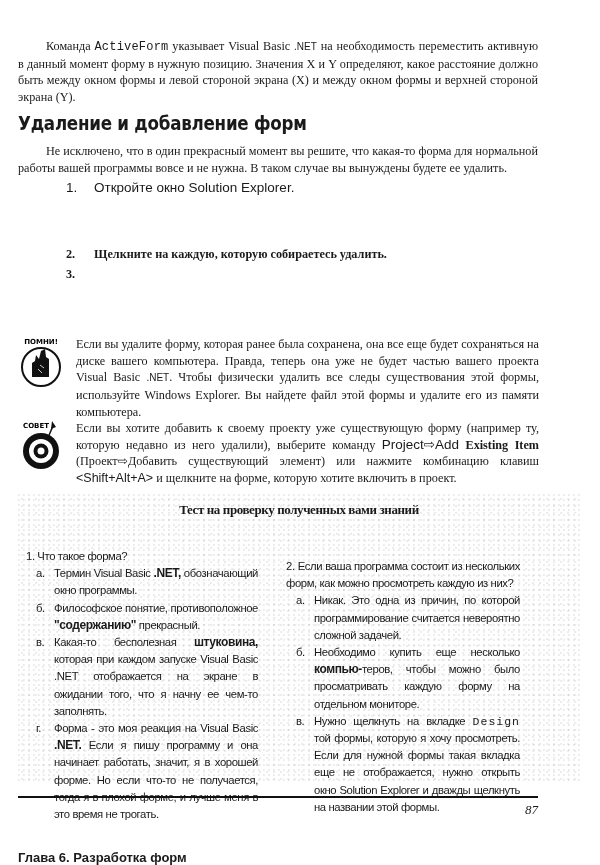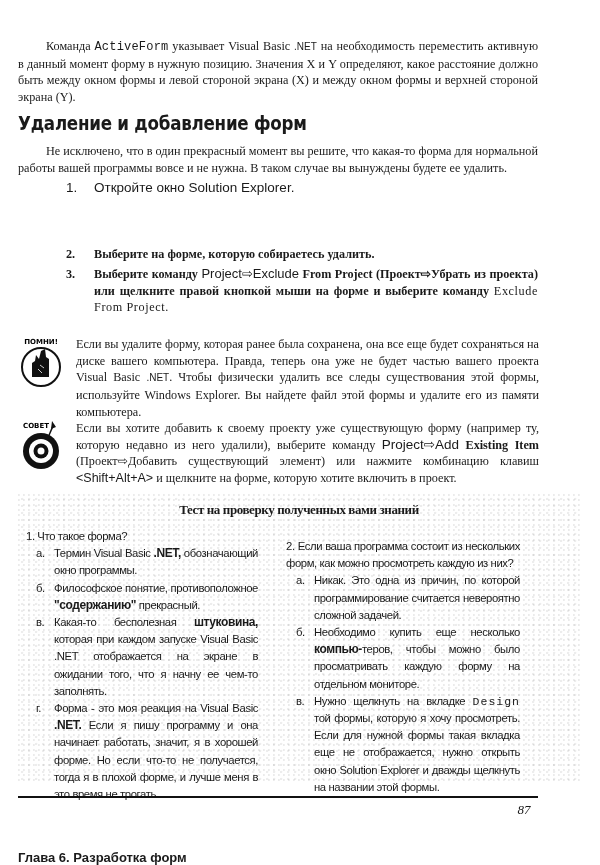--- a/index.html
+++ b/index.html
@@ -20,53 +20,52 @@
   .icon { position:absolute; }
   
   .quiz { position:absolute; left:18px; top:494px; width:562px; height:290px;
           background:
             radial-gradient(circle at 10% 20%, rgba(0,0,0,0.08) 1px, transparent 1.5px),
             radial-gradient(circle at 60% 70%, rgba(0,0,0,0.07) 1px, transparent 1.5px);
           background-size:5px 5px, 7px 7px; }
   .quiz-title { position:absolute; left:0; width:100%; top:8px; text-align:center;
                 font-family:Liberation Serif, serif; font-weight:bold; font-size:13px; letter-spacing:-0.4px; }
   .col { position:absolute; font-family:"Liberation Sans", sans-serif; font-size:11.3px; line-height:17.2px;
-         letter-spacing:-0.4px; }
+         letter-spacing:-0.4px;margin-top:20px; }
   .col .q { margin-left:0; }
   .col .opt { position:relative; padding-left:28px; text-align:justify; }
   .col .opt .ol { position:absolute; left:10px; top:0; }
   .hl { font-weight:bold; font-size:12px; }
   .footer-line { position:absolute; left:18px; top:796px; width:520px; height:2px; background:#111; }
   .footer-left { position:absolute; left:18px; top:802px; font-family:"Liberation Sans", sans-serif;
                  font-weight:bold; font-size:13px;margin-top:48px; }
-  .footer-right { position:absolute; left:510px; top:802px; width:28px; text-align:center;
+  .footer-right { position:absolute; left:510px; top:802px; width:28px; text-align:right;
                   font-family:"Liberation Serif", serif; font-style:italic; font-size:13px; }
 </style>
 </head>
 <body>
 
 <div class="p ind" style="left:18px; top:38px; width:520px;"><span>Команда </span><span class="mono">ActiveForm</span><span> указывает Visual Basic </span><span class="net">.NET</span><span> на необходимость переместить активную в данный момент форму в нужную позицию. Значения X и Y определяют, какое расстояние должно быть между окном формы и левой стороной экрана (X) и между окном формы и верхней стороной экрана (Y).</span></div>
 
 <h2>Удаление и добавление форм</h2>
 
 <div class="p ind" style="left:18px; top:143px; width:520px;">Не исключено, что в один прекрасный момент вы решите, что какая-то форма для нормальной работы вашей программы вовсе и не нужна. В таком случае вы вынуждены будете ее удалить.</div>
 
 <div class="step" style="top:180px; width:472px;">
   <span class="num step1">1.</span>
   <div class="body step1" style="text-align:left;">Откройте окно Solution Explorer.</div>
 </div>
 
 <div class="step b" style="top:246px; width:472px;">
   <span class="num">2.</span>
-  <div class="body">Выберите на форме, которую собираетесь удалить.</div>
+  <div class="body">Щелкните на каждую, которую собираетесь удалить.</div>
 </div>
 
 <div class="step" style="top:266px; width:472px;">
   <span class="num b">3.</span>
-  <div class="body"><span class="b">Выберите команду </span><span class="sans" style="font-size:13px;">Project⇨Exclude</span><span class="b"> From Project (Проект⇨Убрать из проекта) или щелкните правой кнопкой мыши на форме и выберите команду </span><span style="letter-spacing:0.6px;">Exclude From Project.</span></div>
 </div>
 
 <div class="icon" style="left:18px; top:335px; width:46px; height:55px;">
   <svg width="46" height="55" viewBox="0 0 46 55">
     <text x="23" y="9" font-size="7" font-weight="bold" text-anchor="middle" font-family="DejaVu Sans, sans-serif">ПОМНИ!</text>
     <circle cx="23" cy="32" r="19" fill="#fff" stroke="#111" stroke-width="2"></circle>
     <path d="M14 42 L14 28 L17 26 L18 20 L21 24 L23 16 L27 14 L28 22 L31 24 L31 42 Z" fill="#111"></path>
     <path d="M20 34 L24 38 M22 30 L26 33" stroke="#fff" stroke-width="0.8"></path>
   </svg>
 </div>

